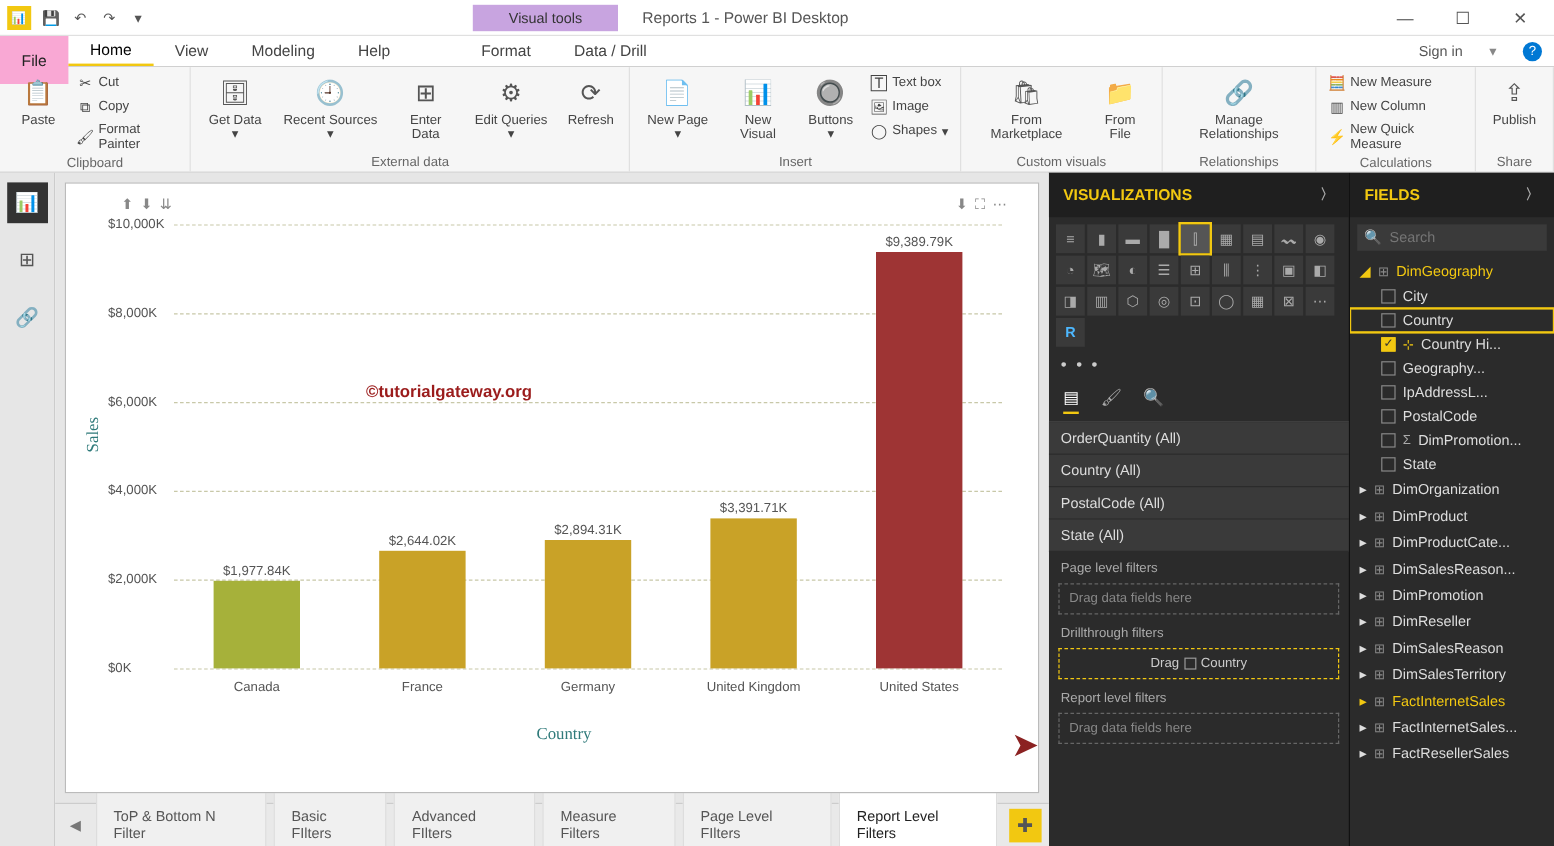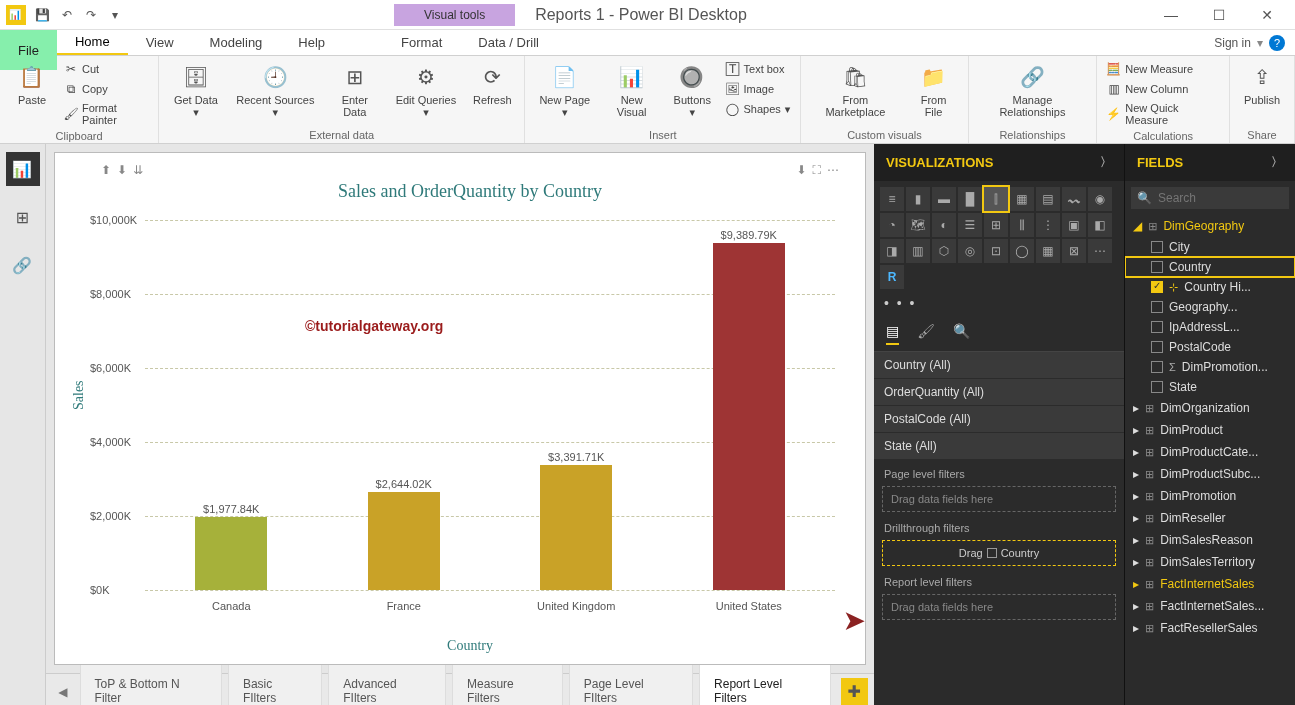--- a/index.html
+++ b/index.html
@@ -4,30 +4,30 @@
 <style>
 * { margin: 0; padding: 0; box-sizing: border-box; font-family: "Segoe UI", Tahoma, sans-serif; }
 body { width: 1295px; height: 705px; background: #fff; overflow: hidden; font-size: 12px; position: relative; }
 
 
 .titlebar { height: 30px; background: #fff; display: flex; align-items: center; padding: 0 6px; border-bottom: 1px solid #e0e0e0; }
 .titlebar .app-icon { width: 20px; height: 20px; background: #f2c811; display: flex; align-items: center; justify-content: center; margin-right: 4px; font-size: 10px;}
 .titlebar .qat { display: flex; gap: 6px; margin-left: 4px; }
 .titlebar .qat .btn { width: 18px; height: 18px; display: flex; align-items: center; justify-content: center; color: #555; cursor: pointer; }
 .titlebar .contextual-tab { margin-left: 270px; background: #c8a4e0; color: #333; padding: 4px 30px; font-size: 12px; }
-.titlebar .doc-title { margin-left: 20px; color: #555; font-size: 16px; }
+.titlebar .doc-title { margin-left: 20px; color: #555; font-size: 13px; }
 .titlebar .win-controls { margin-left: auto; display: flex; gap: 20px; padding-right: 8px; }
 .titlebar .win-controls span { width: 28px; text-align: center; cursor: pointer; color: #555; font-size: 14px;}
 
 
 .menutabs { height: 26px; display: flex; align-items: stretch; border-bottom: 1px solid #d0d0d0; }
-.menutabs .file-tab { background: #86efac; color: #222; padding: 20px 18px; font-size: 13px; display:flex; align-items:center; }
+.menutabs .file-tab { background: #f9a8d4; color: #222; padding: 20px 18px; font-size: 13px; display:flex; align-items:center; }
 .menutabs .tab { padding: 4px 18px; color: #444; font-size: 13px; display:flex; align-items:center; cursor:pointer; }
 .menutabs .tab.active { border-bottom: 2px solid #f2c811; color: #000; }
-.menutabs .signin { margin-left: auto; padding: 4px 10px; color: #555; display:flex; align-items:center; gap:6px; }
+.menutabs .signin { margin-left: auto; padding: 4px 10px; color: #555; display:flex; align-items:center; gap:22px; }
 .menutabs .help-icon { width:16px; height:16px; border-radius:50%; background:#0078d4; color:#fff; display:flex; align-items:center; justify-content:center; font-size:11px;}
 
 
 .ribbon { height: 88px; background: #f6f6f6; border-bottom: 1px solid #d0d0d0; display: flex; align-items: stretch; }
 .ribbon-group { border-right: 1px solid #e0e0e0; padding: 4px 8px 2px 8px; display:flex; flex-direction:column; }
 .ribbon-group .top { display:flex; align-items:flex-start; gap: 6px; flex: 1; }
 .ribbon-group .label { text-align:center; font-size: 11px; color:#666; padding-top:2px; }
 .big-btn { display:flex; flex-direction:column; align-items:center; justify-content:flex-start; gap:2px; padding: 2px 4px; min-width:48px; cursor:pointer;}
 .big-btn .ico { width: 30px; height: 30px; display:flex; align-items:center; justify-content:center; font-size:20px; color:#555;}
 .big-btn .txt { font-size: 11px; color:#444; text-align:center; line-height:1.1;}
@@ -287,21 +287,20 @@
             <span>⬆</span>
             <span>⬇</span>
             <span>⇊</span>
           </div>
           <div class="right-icons">
             <span>⬇</span>
             <span>⛶</span>
             <span>⋯</span>
           </div>
         </div>
-        <div class="chart-title">Sales and OrderQuantity by Country</div>
         <div class="watermark">©tutorialgateway.org</div>
         <div class="chart-body">
           <div class="y-label">Sales</div>
           <div class="plot" id="plot">
               <div class="grid-line" style="top: 100%;"></div>
               <div class="y-tick" style="top: 100%;">$0K</div>
               <div class="grid-line" style="top: 80%;"></div>
               <div class="y-tick" style="top: 80%;">$2,000K</div>
               <div class="grid-line" style="top: 60%;"></div>
               <div class="y-tick" style="top: 60%;">$4,000K</div>
@@ -314,20 +313,25 @@
               <div class="bars">
                 <div class="bar-col">
                   <div class="bar-val">$1,977.84K</div>
                   <div class="bar" style="height: 19.7784%; background: rgb(166, 177, 58);"></div>
                   <div class="x-tick">Canada</div>
                 </div>
                 <div class="bar-col">
                   <div class="bar-val">$2,644.02K</div>
                   <div class="bar" style="height: 26.4402%; background: rgb(201, 162, 39);"></div>
                   <div class="x-tick">France</div>
+                </div>
+                <div class="bar-col">
+                  <div class="bar-val">$2,894.31K</div>
+                  <div class="bar" style="height: 28.9431%; background: rgb(201, 162, 39);"></div>
+                  <div class="x-tick">Germany</div>
                 </div>
                 <div class="bar-col">
                   <div class="bar-val">$3,391.71K</div>
                   <div class="bar" style="height: 33.9171%; background: rgb(201, 162, 39);"></div>
                   <div class="x-tick">United Kingdom</div>
                 </div>
                 <div class="bar-col">
                   <div class="bar-val">$9,389.79K</div>
                   <div class="bar" style="height: 93.8979%; background: rgb(158, 52, 52);"></div>
                   <div class="x-tick">United States</div>
@@ -389,22 +393,22 @@
           <div class="viz-ico">⋯</div>
           <div class="viz-ico r">R</div>
         </div>
       <div class="viz-more">• • •</div>
       <div class="viz-tabs">
         <span class="sel">▤</span>
         <span>🖌</span>
         <span>🔍</span>
       </div>
       <div class="filter-list" id="filters">
+          <div class="filter-chip">OrderQuantity (All)</div>
           <div class="filter-chip">Country (All)</div>
-          <div class="filter-chip">OrderQuantity (All)</div>
           <div class="filter-chip">PostalCode (All)</div>
           <div class="filter-chip">State (All)</div>
         </div>
       <div class="section-label">Page level filters</div>
       <div class="drop-zone">Drag data fields here</div>
       <div class="section-label">Drillthrough filters</div>
       <div class="drop-zone active">
         <span>Drag</span>
         <span class="chk"></span>
         <span>Country</span>
@@ -473,21 +477,21 @@
             <span>DimProduct</span>
           </div>
           <div class="field-table">
             <span>▸</span>
             <span class="tbl-ico">⊞</span>
             <span>DimProductCate...</span>
           </div>
           <div class="field-table">
             <span>▸</span>
             <span class="tbl-ico">⊞</span>
-            <span>DimProductSubc...</span>
+            <span>DimSalesReason...</span>
           </div>
           <div class="field-table">
             <span>▸</span>
             <span class="tbl-ico">⊞</span>
             <span>DimPromotion</span>
           </div>
           <div class="field-table">
             <span>▸</span>
             <span class="tbl-ico">⊞</span>
             <span>DimReseller</span>

